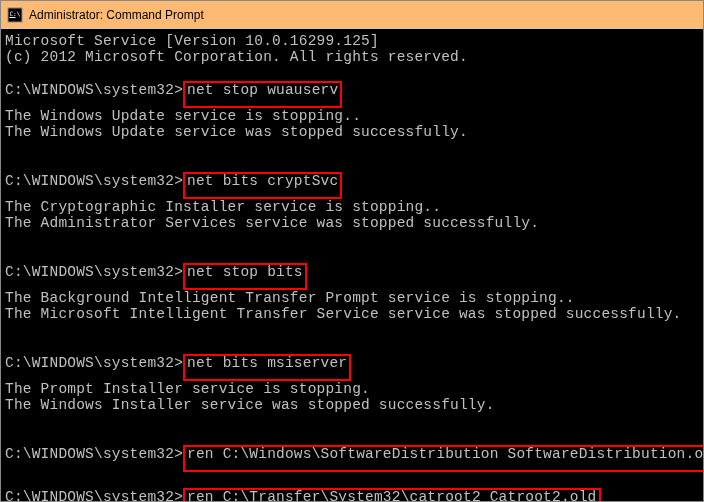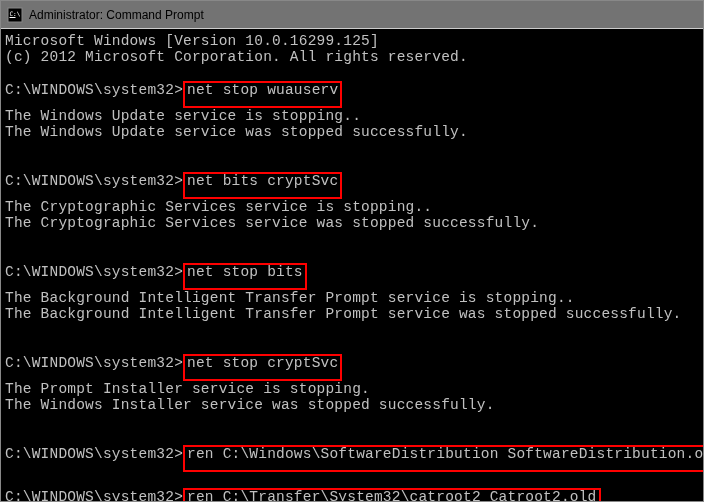--- a/index.html
+++ b/index.html
@@ -6,21 +6,21 @@
   body {
     background: #fff;
     font-family: sans-serif;
     width: 704px;
     height: 502px;
     overflow: hidden;
     border: 1px solid #888;
   }
   .titlebar {
     height: 28px;
-    background: #737373;
+    background: #fdba74;
     display: flex;
     align-items: center;
     padding: 0 6px;
     border-bottom: 1px solid #ccc;
   }
   .titlebar-icon {
     width: 16px;
     height: 16px;
     margin-right: 6px;
     display: flex;
@@ -57,39 +57,39 @@
   <span class="titlebar-icon">
     <svg width="16" height="16" viewBox="0 0 16 16">
       <rect x="1" y="1" width="14" height="14" fill="#000" stroke="#888" stroke-width="1"></rect>
       <text x="2.5" y="9" font-size="6" fill="#fff" font-family="monospace">C:\</text>
       <rect x="2.5" y="10" width="6" height="1" fill="#fff"></rect>
     </svg>
   </span>
   <span class="titlebar-text">Administrator: Command Prompt</span>
 </div>
 
-<div class="terminal"><span>Microsoft Windows [Version 10.0.16299.125]</span>
+<div class="terminal"><span>Microsoft Service [Version 10.0.16299.125]</span>
 <span>(c) 2012 Microsoft Corporation. All rights reserved.</span>
 
 <span>C:\WINDOWS\system32&gt;</span><span class="hl"><span>net stop wuauserv</span></span>
 <span>The Windows Update service is stopping..</span>
 <span>The Windows Update service was stopped successfully.</span>
 
 
 <span>C:\WINDOWS\system32&gt;</span><span class="hl"><span>net bits cryptSvc</span></span>
-<span>The Cryptographic Services service is stopping..</span>
-<span>The Cryptographic Services service was stopped successfully.</span>
+<span>The Cryptographic Installer service is stopping..</span>
+<span>The Administrator Services service was stopped successfully.</span>
 
 
 <span>C:\WINDOWS\system32&gt;</span><span class="hl"><span>net stop bits</span></span>
 <span>The Background Intelligent Transfer Prompt service is stopping..</span>
-<span>The Background Intelligent Transfer Prompt service was stopped successfully.</span>
+<span>The Microsoft Intelligent Transfer Service service was stopped successfully.</span>
 
 
-<span>C:\WINDOWS\system32&gt;</span><span class="hl"><span>net stop cryptSvc</span></span>
+<span>C:\WINDOWS\system32&gt;</span><span class="hl"><span>net bits msiserver</span></span>
 <span>The Prompt Installer service is stopping.</span>
 <span>The Windows Installer service was stopped successfully.</span>
 
 
 <span>C:\WINDOWS\system32&gt;</span><span class="hl"><span>ren C:\Windows\SoftwareDistribution SoftwareDistribution.old</span></span>
 
 <span>C:\WINDOWS\system32&gt;</span><span class="hl"><span>ren C:\Transfer\System32\catroot2 Catroot2.old</span></span>
 
 <span>C:\WINDOWS\system32&gt;</span></div>
 

